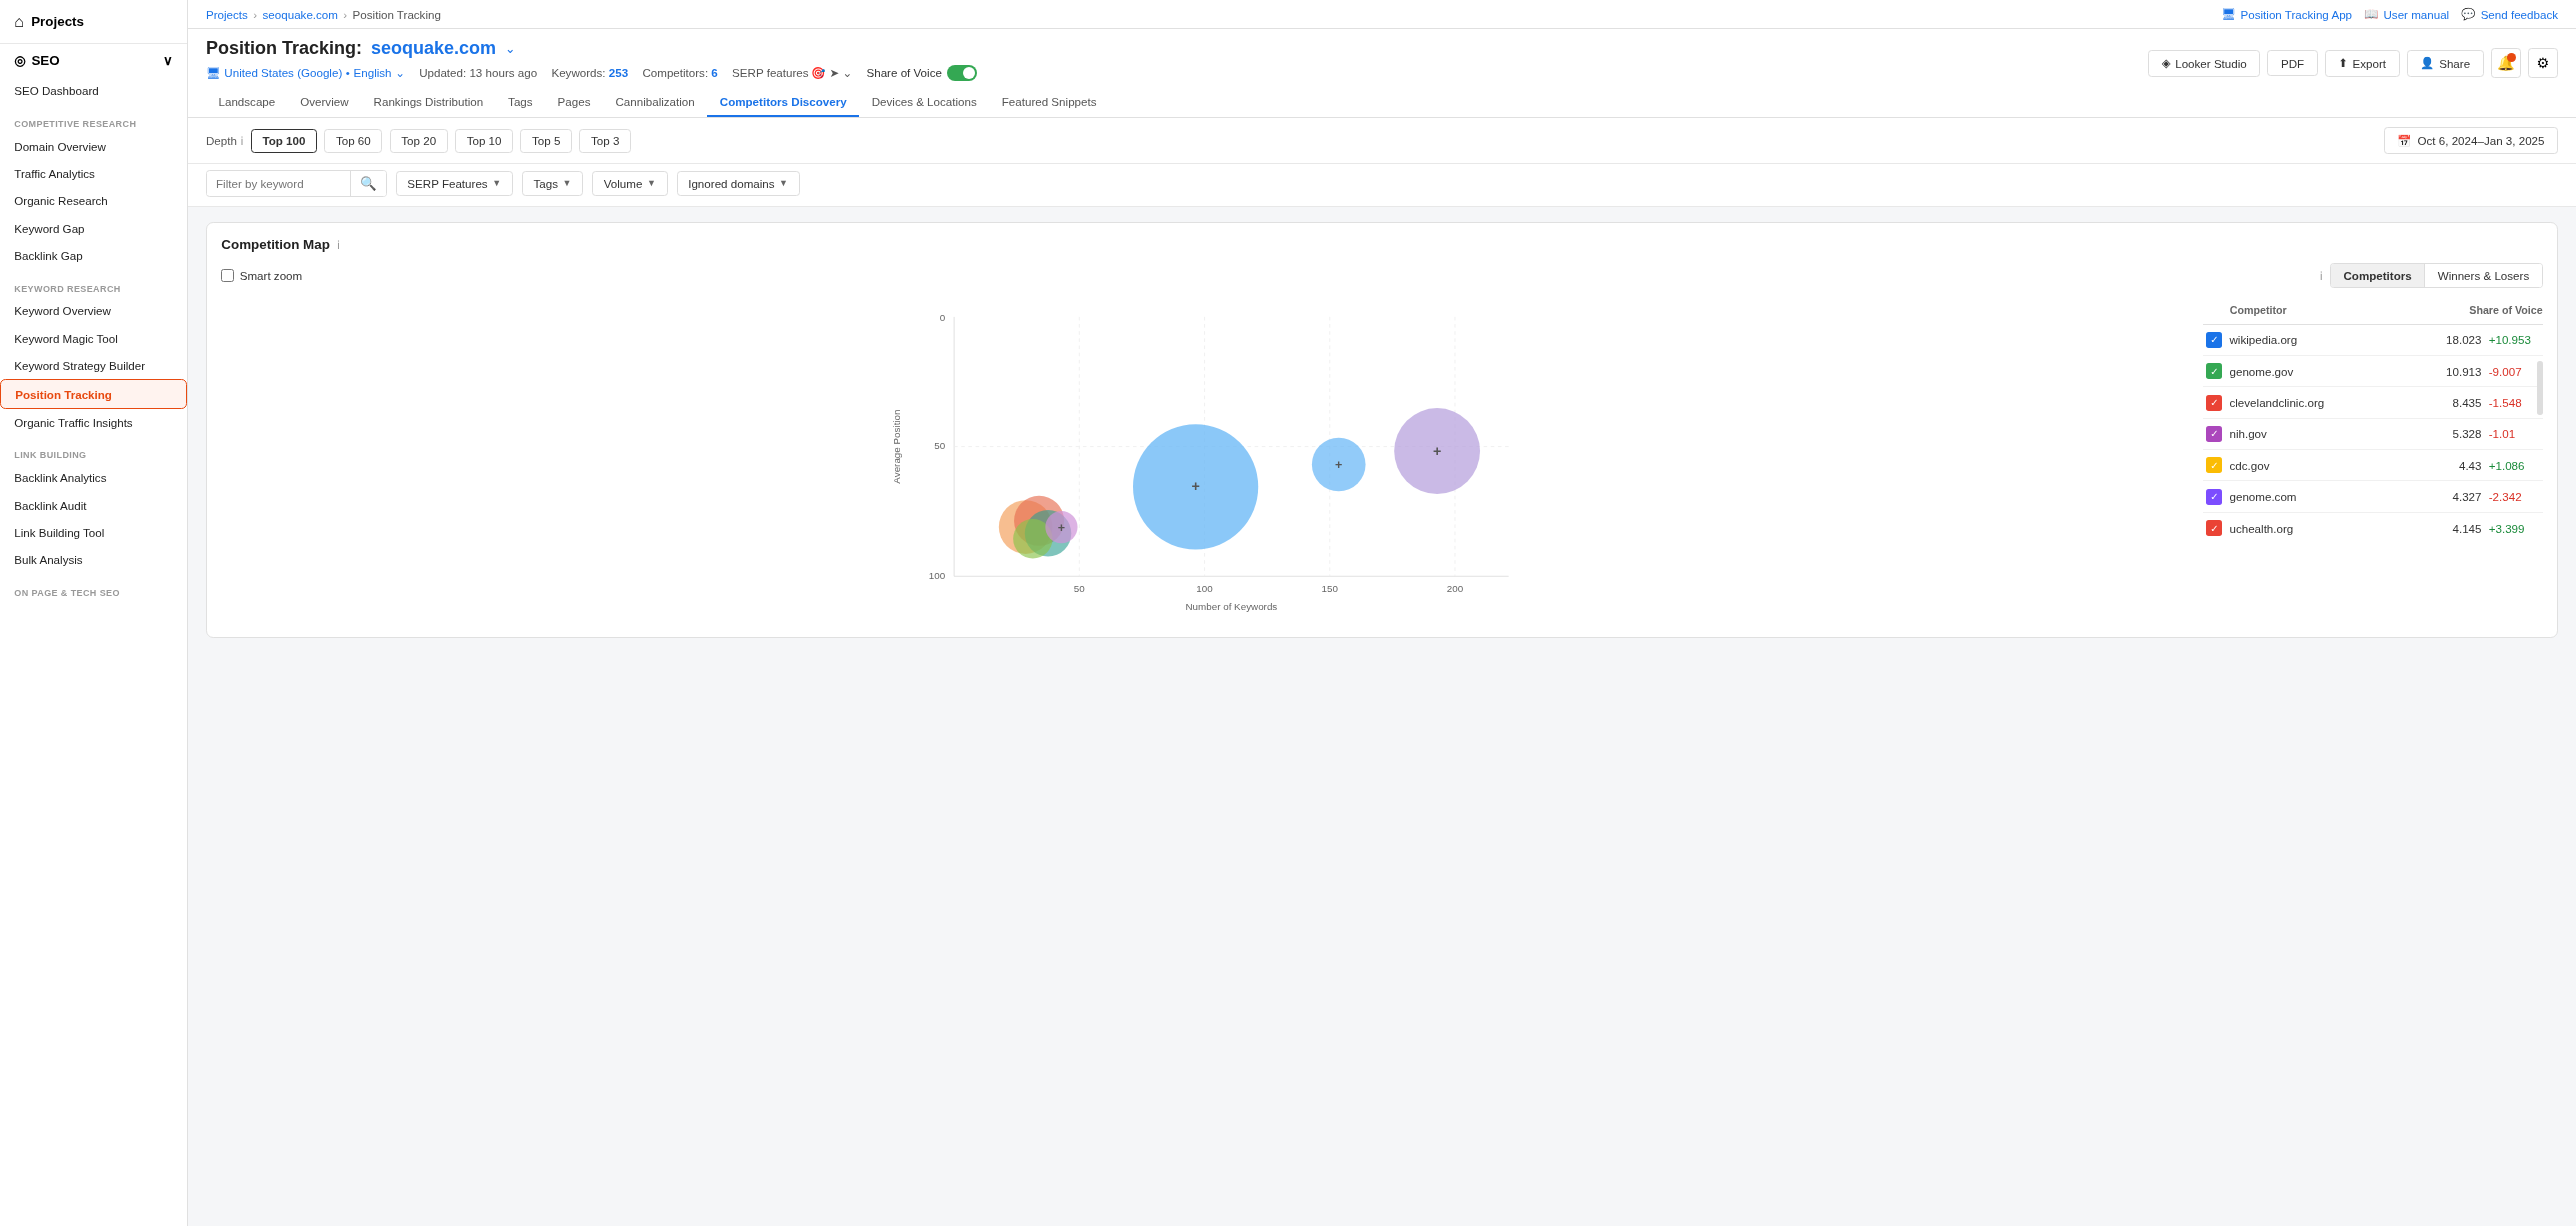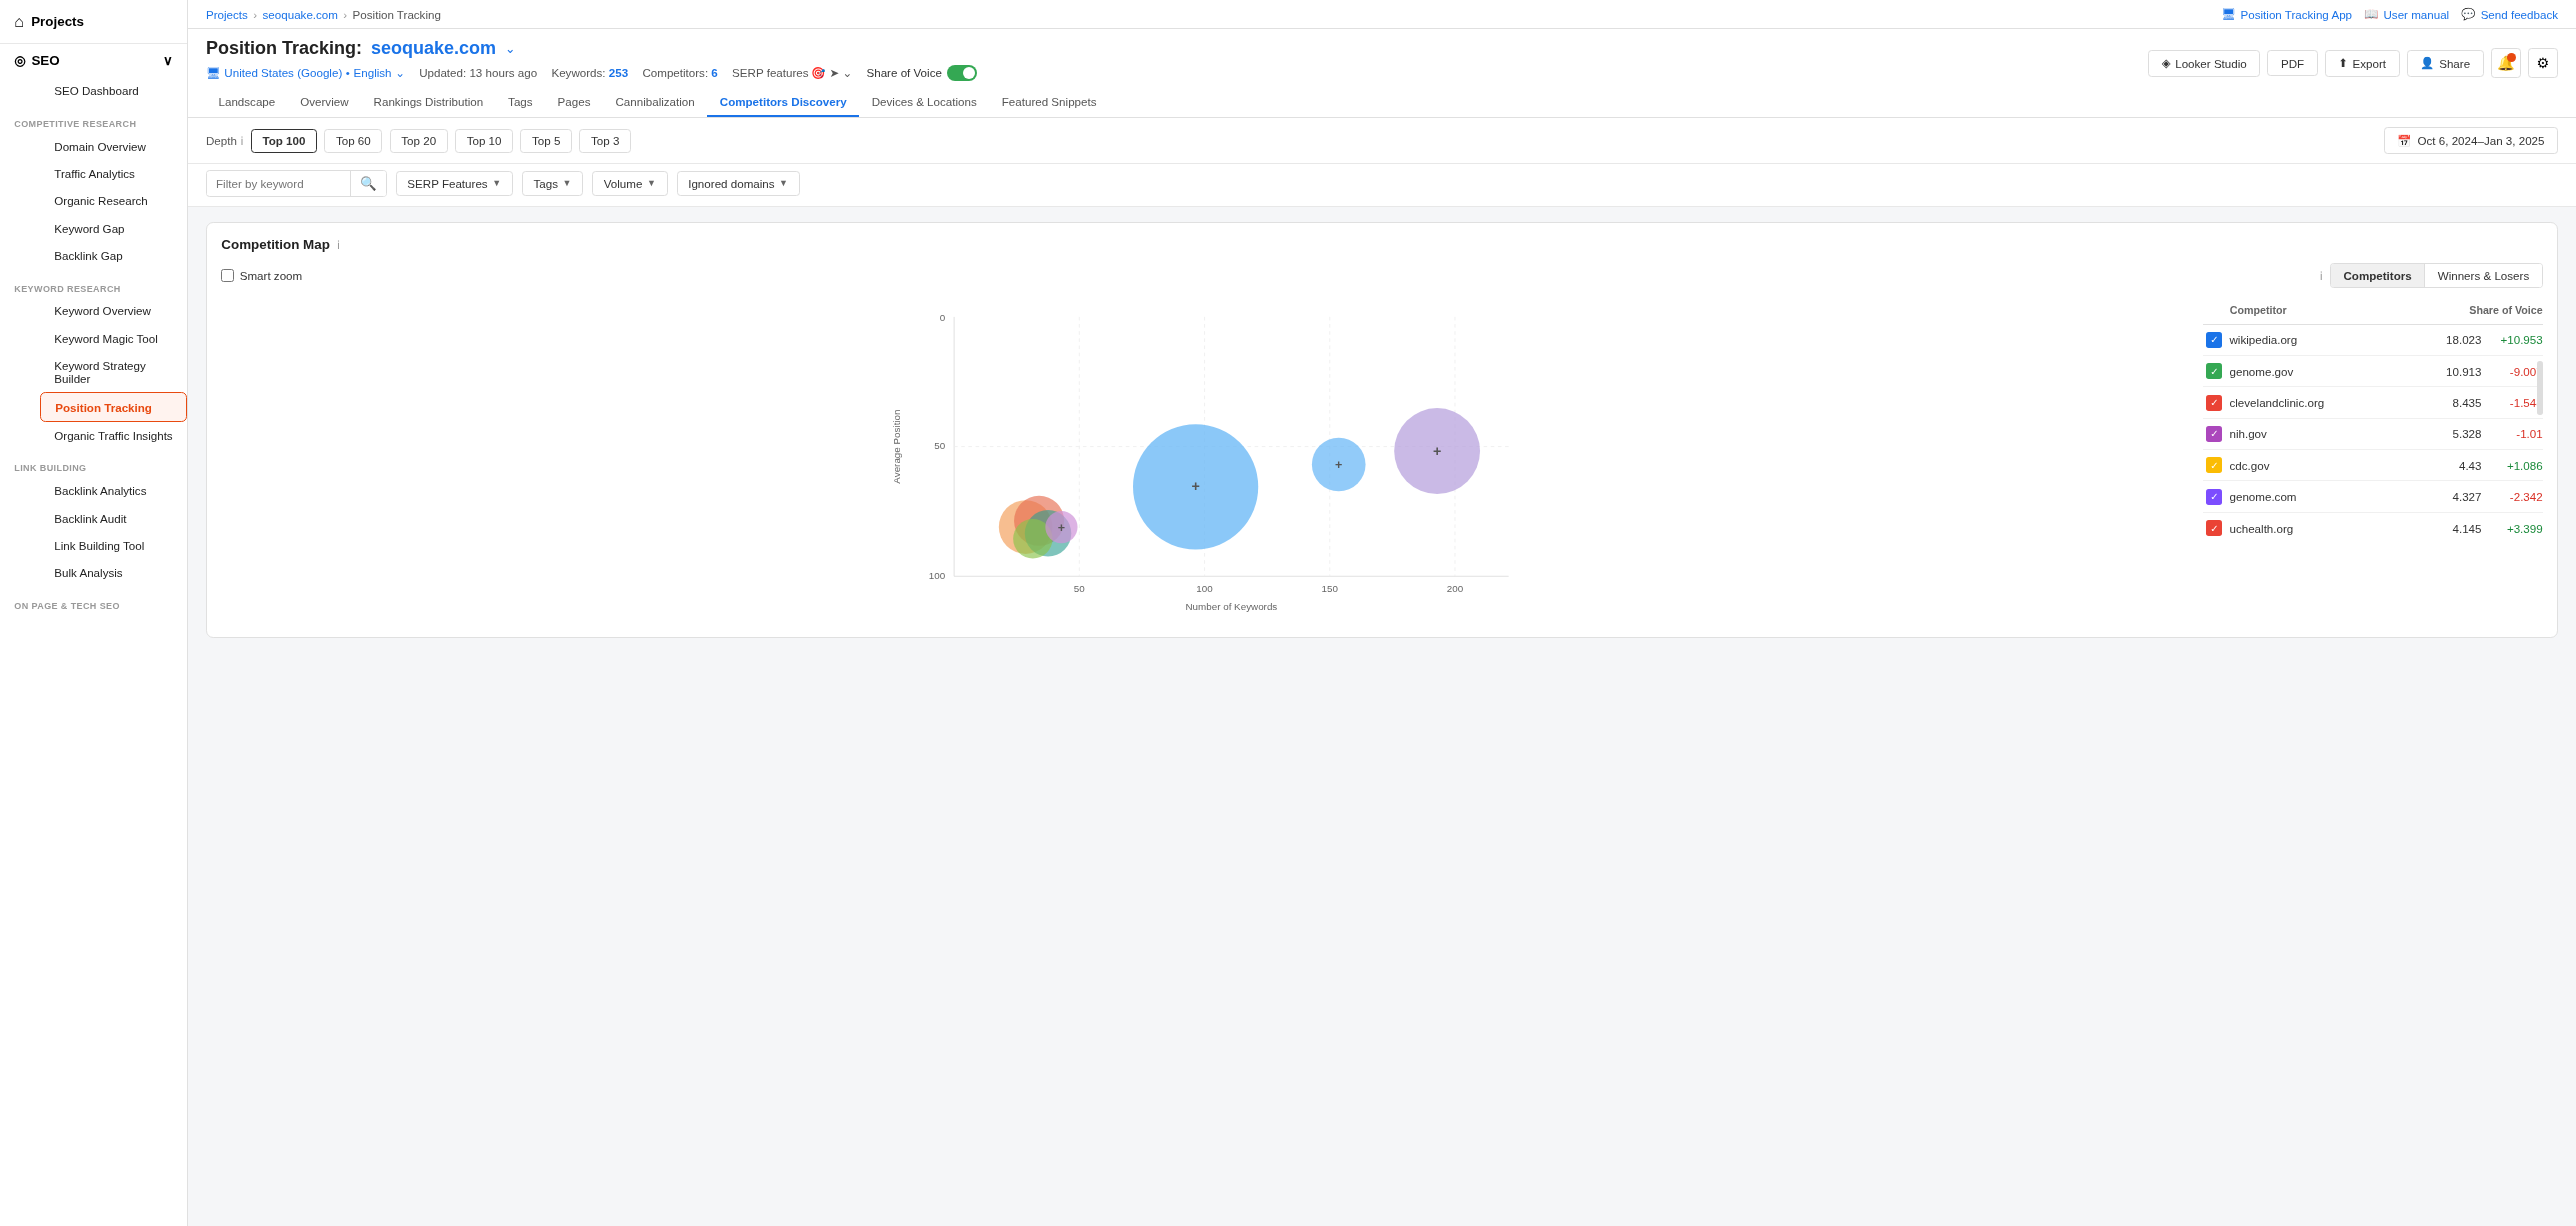--- a/index.html
+++ b/index.html
@@ -3,21 +3,21 @@
   <meta charset="utf-8">
   <style>
     * { box-sizing: border-box; margin: 0; padding: 0; }
     body { font-family: -apple-system, BlinkMacSystemFont, 'Segoe UI', Arial, sans-serif; font-size: 11.6px; background: #f5f6f8; display: flex; height: 100vh; overflow: hidden; }
 
     
     #sidebar { width: 188px; min-width: 188px; background: #fff; border-right: 0.9px solid #e0e0e0; display: flex; flex-direction: column; overflow-y: auto; }
     .sidebar-logo { padding: 12.5px 14.3px; font-weight: 700; font-size: 13.4px; display: flex; align-items: center; gap: 7.2px; border-bottom: 0.9px solid #e8e8e8; }
     .sidebar-logo .home-icon { font-size: 16px; }
     .sidebar-section { padding: 9px 14.3px 3.6px; font-size: 9px; font-weight: 700; color: #999; letter-spacing: 0.4px; margin-top: 5.4px; }
-    .sidebar-item { padding: 7.2px 14.3px; cursor: pointer; color: #222; font-size: 11.6px; display: flex; align-items: flex-start; gap: 5.4px; border-radius: 0; margin-left: 40px; }
+    .sidebar-item { padding: 7.2px 14.3px; cursor: pointer; color: #222; font-size: 11.6px; display: flex; align-items: flex-start; gap: 5.4px; border-radius: 0; }
     .sidebar-item.active { color: #e8490f; background: #fff3ef; border: 1.3px solid #e8490f; border-radius: 5.4px; font-weight: 600; }
     .sidebar-top { padding: 9px 14.3px; font-weight: 700; font-size: 13.4px; display: flex; align-items: center; justify-content: space-between; cursor: pointer; }
     .seo-header { display: flex; align-items: center; gap: 5.4px; }
 
     
     #main { flex: 1; display: flex; flex-direction: column; overflow: hidden; }
 
     
     .topbar { background: #fff; border-bottom: 0.9px solid #e0e0e0; padding: 7.2px 18px; display: flex; align-items: center; justify-content: space-between; }
     .topbar-left { display: flex; align-items: center; gap: 5.4px; font-size: 11.6px; color: #555; }
@@ -76,21 +76,21 @@
     .map-table-row { display: flex; gap: 14.3px; }
     .scatter-wrap { flex: 1; position: relative; min-height: 322px; }
     .scatter-svg { width: 100%; height: 322px; }
     .competitors-table { width: 340px; min-width: 286px; }
     .comp-table-header { display: flex; justify-content: space-between; padding: 5.4px 0 7.2px 27px; font-size: 10.7px; font-weight: 600; color: #666; border-bottom: 0.9px solid #e0e0e0; }
     .comp-row { display: flex; align-items: center; padding: 7.2px 0 7.2px 3.6px; border-bottom: 0.9px solid #f0f0f0; gap: 7.2px; }
     .comp-row:last-child { border-bottom: none; }
     .comp-checkbox { width: 16px; height: 16px; border-radius: 2.7px; display: flex; align-items: center; justify-content: center; color: #fff; font-size: 9.8px; flex-shrink: 0; }
     .comp-name { flex: 1; font-size: 11.6px; color: #333; }
     .comp-sov { font-size: 11.6px; color: #333; width: 45px; text-align: right; }
-    .comp-change { font-size: 11.6px; width: 54px; text-align: right; font-weight: 500; }
+    .comp-change { font-size: 11.6px; width: 54px; font-weight: 500; }
     .comp-change.pos { color: #1a8a3a; }
     .comp-change.neg { color: #d93025; }
     .scrollbar-hint { width: 5.4px; background: #ddd; border-radius: 2.7px; height: 54px; position: absolute; right: 0; top: 36px; }
 
     
     .header-actions { display: flex; align-items: center; gap: 7.2px; }
     .hdr-btn { display: flex; align-items: center; gap: 4.5px; padding: 5.4px 12.5px; border: 0.9px solid #ddd; border-radius: 3.6px; cursor: pointer; font-size: 11.6px; background: #fff; color: #333; }
     .notification-btn { position: relative; width: 30px; height: 30px; display: flex; align-items: center; justify-content: center; border: 0.9px solid #ddd; border-radius: 3.6px; cursor: pointer; font-size: 14.3px; background: #fff; }
     .notif-badge { position: absolute; top: 3.6px; right: 3.6px; width: 9px; height: 9px; background: #e8490f; border-radius: 50%; }
     .settings-btn { width: 30px; height: 30px; display: flex; align-items: center; justify-content: center; border: 0.9px solid #ddd; border-radius: 3.6px; cursor: pointer; font-size: 14.3px; background: #fff; }

